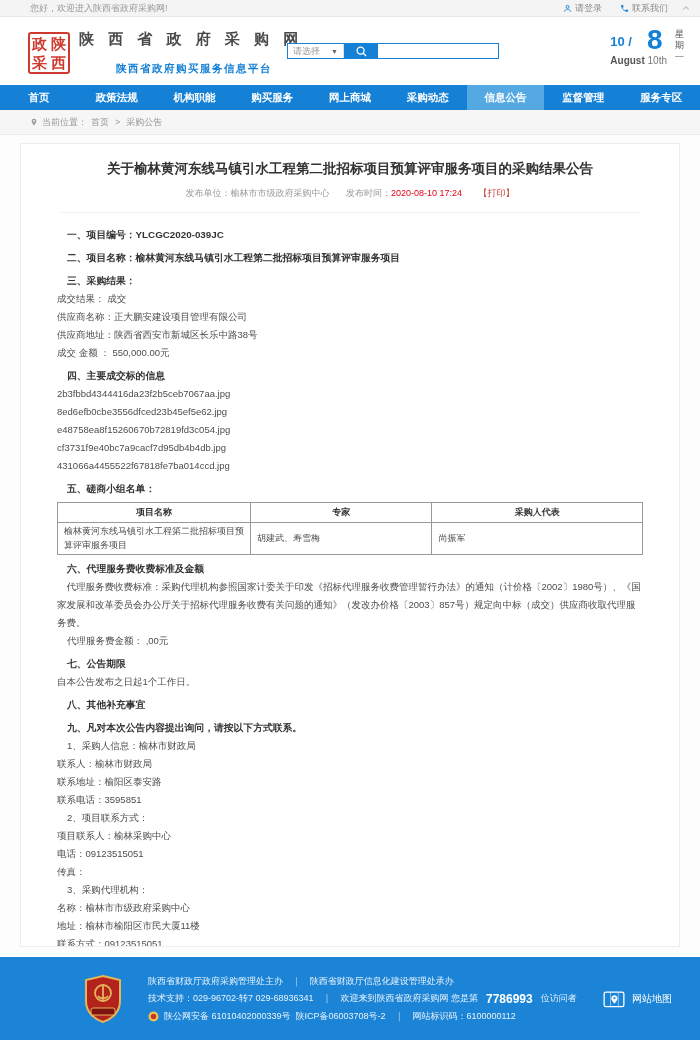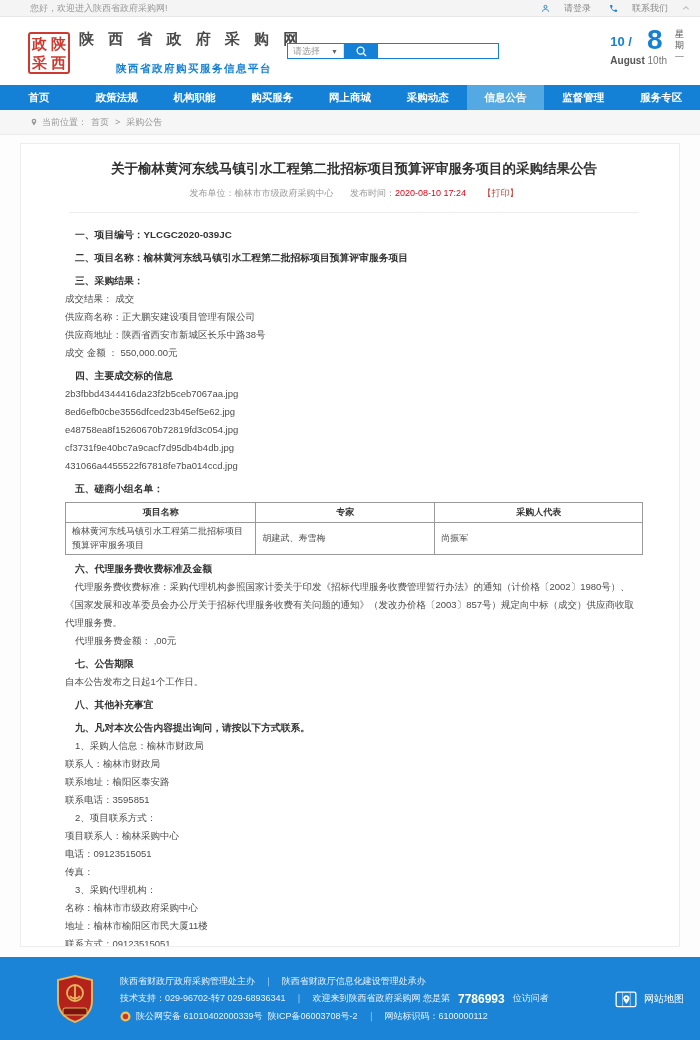--- a/index.html
+++ b/index.html
@@ -6,21 +6,21 @@
     --accent:#1581d6; --nav-active:#55a9e2; --red:#e60012; --footer:#1b84d6;
   }
   *{box-sizing:border-box; margin:0; padding:0;}
   html,body{width:700px;}
   body{font-family:"Liberation Sans","DejaVu Sans",sans-serif; background:#fff; color:#4c4c4c;}
   .page{width:700px; height:1040px; display:flex; flex-direction:column; overflow:hidden; background:#86efac;}
 
   
   .topbar{height:17px; background:#f4f4f4; border-bottom:1px solid #e7e7e7; display:flex; align-items:center; font-size:9px; color:#9a9a9a; padding:0 10px 0 30px; flex:0 0 auto;}
   .topbar .spacer{flex:1;}
-  .top-link{display:inline-flex; align-items:center; gap:14px; color:#8a8a8a; margin-left:18px; cursor:pointer;}
+  .top-link{display:inline-flex; align-items:center; gap:3px; color:#8a8a8a; margin-left:18px; cursor:pointer;}
   .top-link svg{color:var(--accent);}
   .chev-top{margin-left:14px; color:#bbb; cursor:pointer; display:inline-flex;}
 
   
   .header{height:68px; background:#fff; position:relative; flex:0 0 auto;}
   .logo-wrap{position:absolute; left:28px; top:13px; display:flex; align-items:center; gap:9px;}
   .seal{width:42px; height:42px; border:2px solid #cf3a30; border-radius:3px; display:grid; grid-template-columns:1fr 1fr; grid-template-rows:1fr 1fr; color:#cf3a30; font-weight:bold; font-size:15px; line-height:1;}
   .seal span{display:flex; align-items:center; justify-content:center;}
   .site-name{font-size:15px; font-weight:bold; color:#4a4a4a; letter-spacing:5px; white-space:nowrap;}
   .site-sub{font-size:10.5px; font-weight:bold; color:var(--accent); letter-spacing:1.5px; margin-top:13px; white-space:nowrap;padding-left:37px;}
@@ -43,47 +43,47 @@
   .nav a{flex:1; display:flex; align-items:center; justify-content:center; color:#fff; font-size:10.5px; font-weight:bold; text-decoration:none; cursor:pointer; white-space:nowrap;}
   .nav a.active{background:var(--nav-active);}
 
   
   .crumb{height:25px; background:#f6f6f6; border-bottom:1px solid #ececec; display:flex; align-items:center; gap:4px; font-size:9px; color:#999; padding-left:30px; flex:0 0 auto;}
   .crumb a{color:#999; text-decoration:none; cursor:pointer;}
   .crumb .sep{margin:0 2px;}
 
   
   .main{flex:1; background:#fdfdfd; overflow:hidden;}
-  .card{margin:8px 20px 10px; background:#fff; border:1px solid #ededed; height:calc(100% - 18px); overflow:hidden;padding-left:8px;}
+  .card{margin:8px 20px 10px; background:#fff; border:1px solid #ededed; height:calc(100% - 18px); overflow:hidden;}
   .art-head{text-align:center; padding:16px 30px 0;}
   .art-title{font-size:13.5px; font-weight:bold; color:#333;}
   .art-meta{font-size:9px; color:#999; margin-top:9px;}
   .art-meta .lbl{margin-left:14px;}
   .art-meta .lbl:first-child{margin-left:0;}
   .art-meta .red{color:var(--red);}
   .print{color:#c4443a; margin-left:14px; cursor:pointer;}
   .art-divider{border-bottom:1px solid #eee; margin:12px 10px 0;}
   .art-body{padding:8px 36px 0; font-size:9.5px; color:#4c4c4c;}
   .sec-h{font-weight:bold; color:#333; font-size:9.8px; line-height:18px; margin-top:5px; margin-left:10px;}
   .line{line-height:18px;}
   .line.ind{margin-left:10px;}
   .para{line-height:18px; text-indent:1em; margin-left:0;}
   table.panel{border-collapse:collapse; width:100%; margin:4px 0 2px;}
   table.panel th, table.panel td{border:1px solid #999; font-size:9px; padding:2px 6px; color:#4c4c4c;}
   table.panel th{font-weight:bold; text-align:center; height:20px; color:#333;}
   table.panel td{height:28px; line-height:1.5;}
 
   
-  .footer{height:83px; background:var(--footer); flex:0 0 auto; display:flex; align-items:center; color:#e8f3fc;}
+  .footer{height:83px; background:var(--footer); flex:0 0 auto; display:flex; align-items:center; color:#e8f3fc;padding-left:28px;}
   .emblem{margin-left:55px; flex:0 0 auto; line-height:0;}
   .f-mid{flex:1; padding-left:25px; font-size:9px;}
   .f-row{margin:4px 0; display:flex; align-items:center; gap:5px; white-space:nowrap;}
   .f-div{margin:0 4px; opacity:0.8;}
   .visitor{font-size:12px; font-weight:bold; color:#fff; margin:0 3px;}
-  .f-sitemap{display:flex; align-items:center; gap:6px; margin-right:16px; font-size:10px; color:#fff; cursor:pointer;}
+  .f-sitemap{display:flex; align-items:center; gap:6px; margin-right:28px; font-size:10px; color:#fff; cursor:pointer;}
 </style>
 </head>
 <body>
 
 <div class="page">
 
   <div class="topbar">
     <span>您好，欢迎进入陕西省政府采购网!</span>
     <span class="spacer"></span>
     <span class="top-link">

